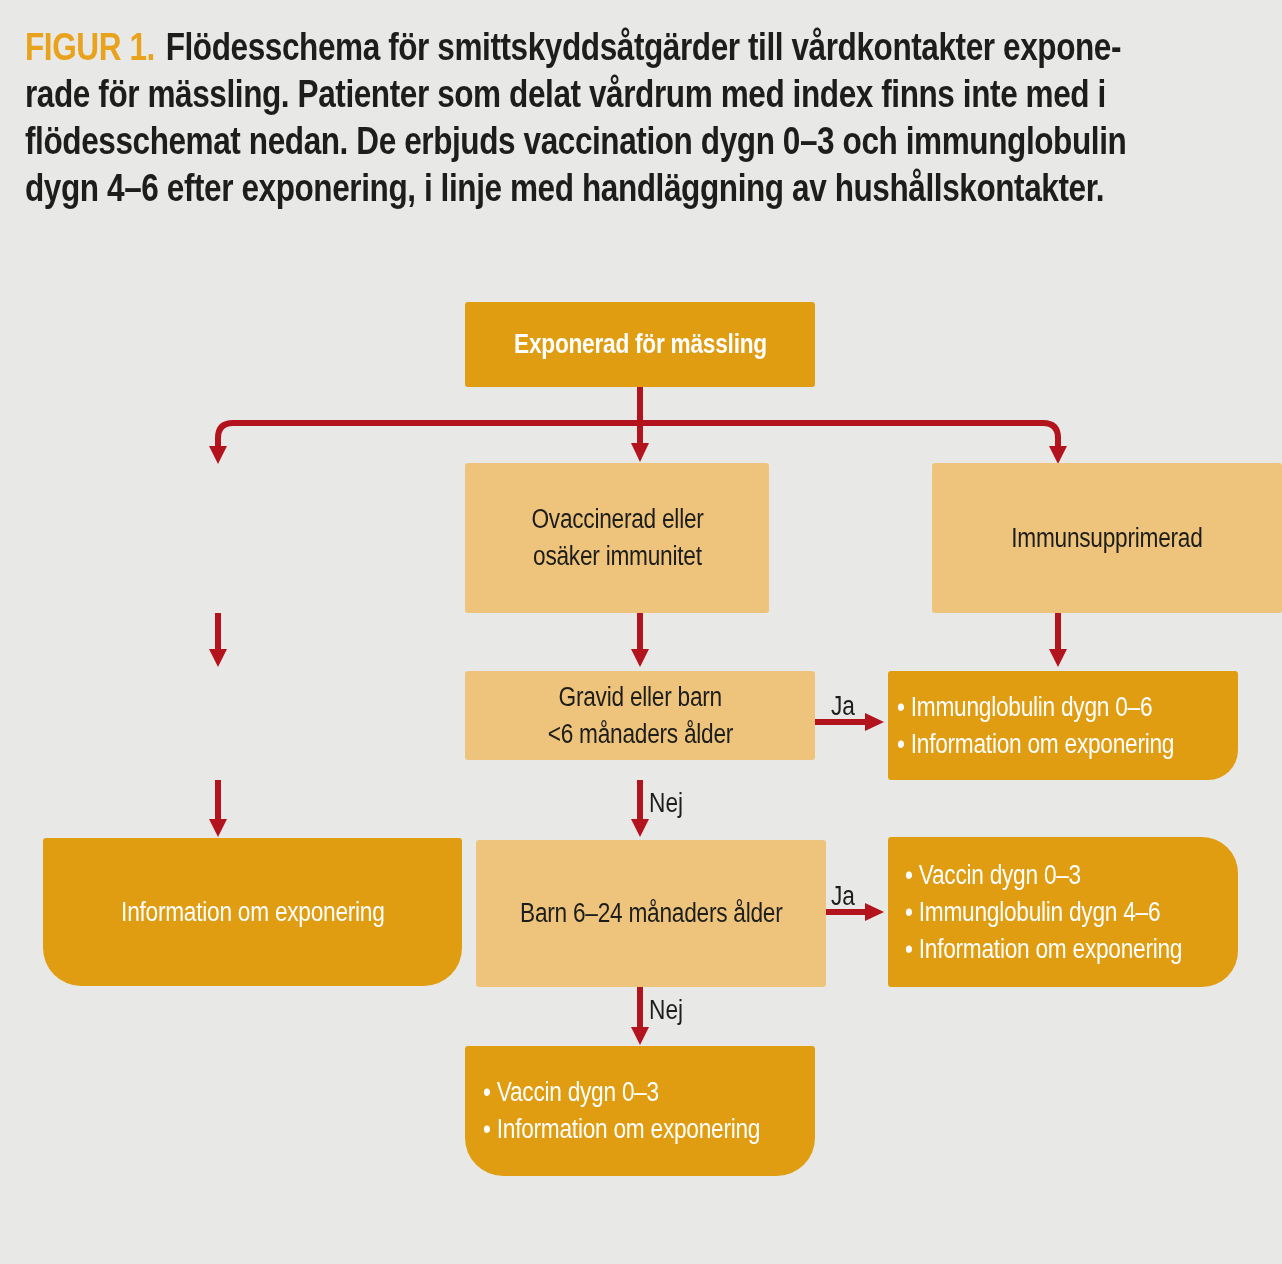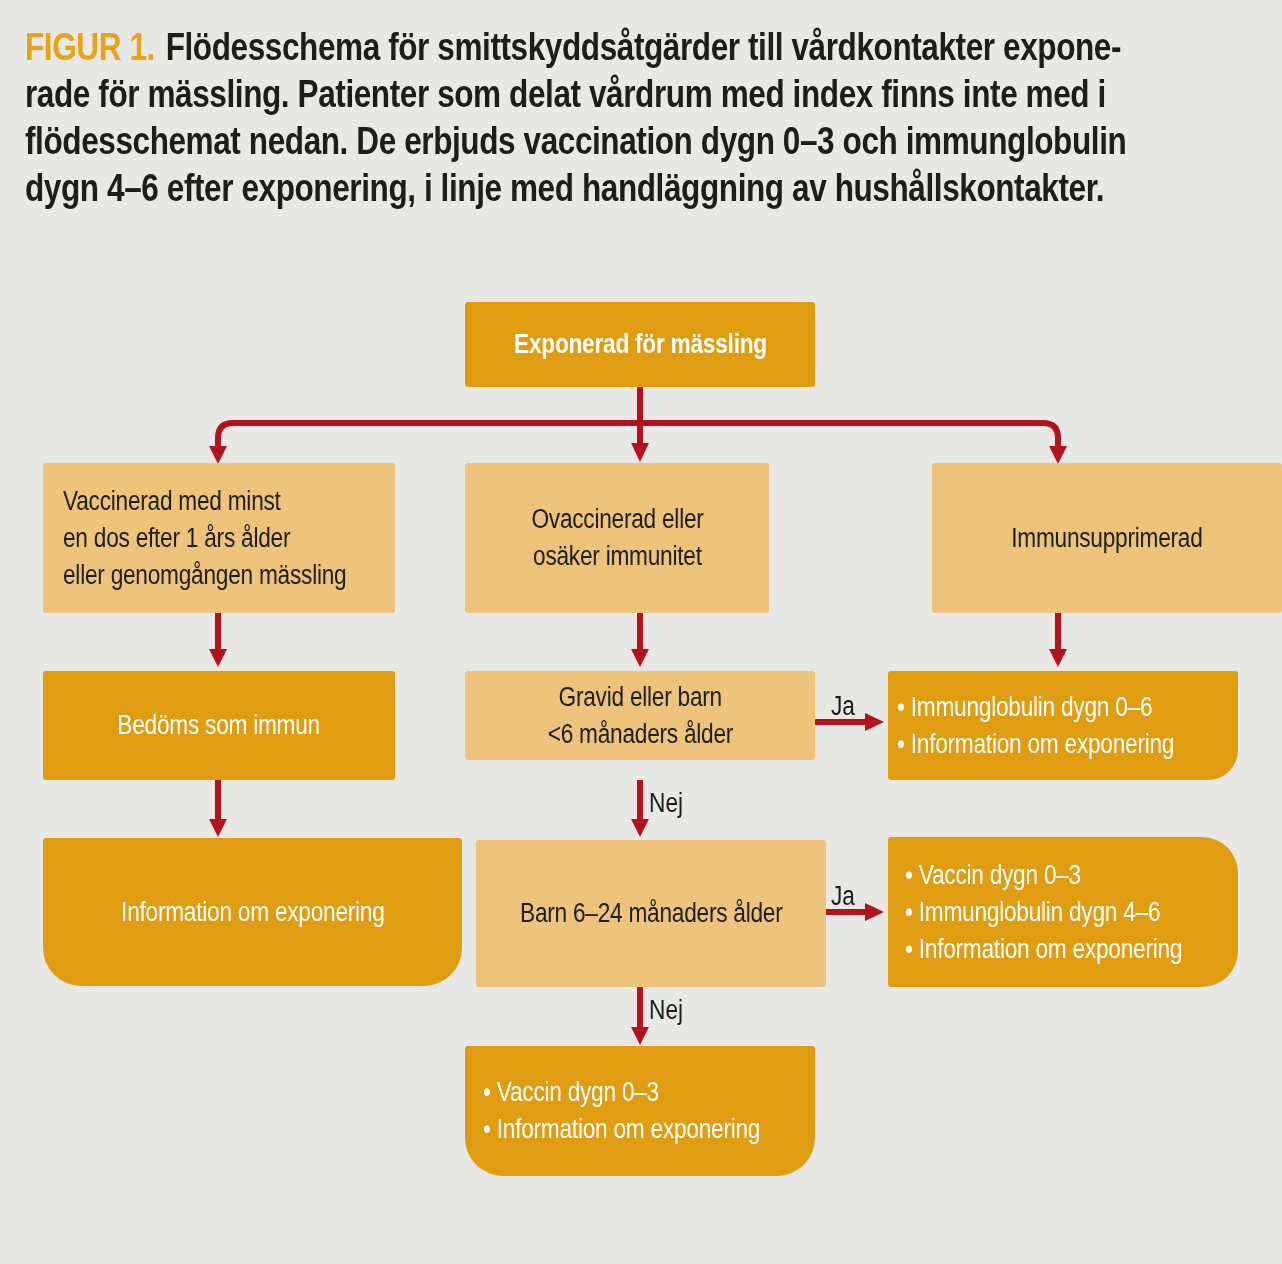--- a/index.html
+++ b/index.html
@@ -115,38 +115,30 @@
       <polygon points="631,1027 649,1027 640,1045"></polygon>
       <polygon points="865,713 865,731 884,722"></polygon>
       <polygon points="865,903 865,921 884,912"></polygon>
     </g>
   </svg>
 
   <div class="box dark center bold" style="left:465px; top:302px; width:350px; height:85px;">
     <div class="bline">Exponerad för mässling</div>
   </div>
 
-  <div class="box light leftal" style="left:43px; top:463px; width:352px; height:150px; padding-left:20px;">
-    <div class="bline">Vaccinerad med minst</div>
-    <div class="bline">en dos efter 1 års ålder</div>
-    <div class="bline">eller genomgången mässling</div>
-  </div>
 
   <div class="box light center" style="left:465px; top:463px; width:304px; height:150px;">
     <div class="bline">Ovaccinerad eller</div>
     <div class="bline">osäker immunitet</div>
   </div>
 
   <div class="box light center" style="left:932px; top:463px; width:350px; height:150px;">
     <div class="bline">Immunsupprimerad</div>
   </div>
 
-  <div class="box dark center" style="left:43px; top:671px; width:352px; height:109px;">
-    <div class="bline">Bedöms som immun</div>
-  </div>
 
   <div class="box light center" style="left:465px; top:671px; width:350px; height:89px;">
     <div class="bline">Gravid eller barn</div>
     <div class="bline">&lt;6 månaders ålder</div>
   </div>
 
   <div class="box dark leftal" style="left:888px; top:671px; width:350px; height:109px; padding-left:9px; border-radius:3px 3px 30px 3px;">
     <div class="bline">• Immunglobulin dygn 0–6</div>
     <div class="bline">• Information om exponering</div>
   </div>

